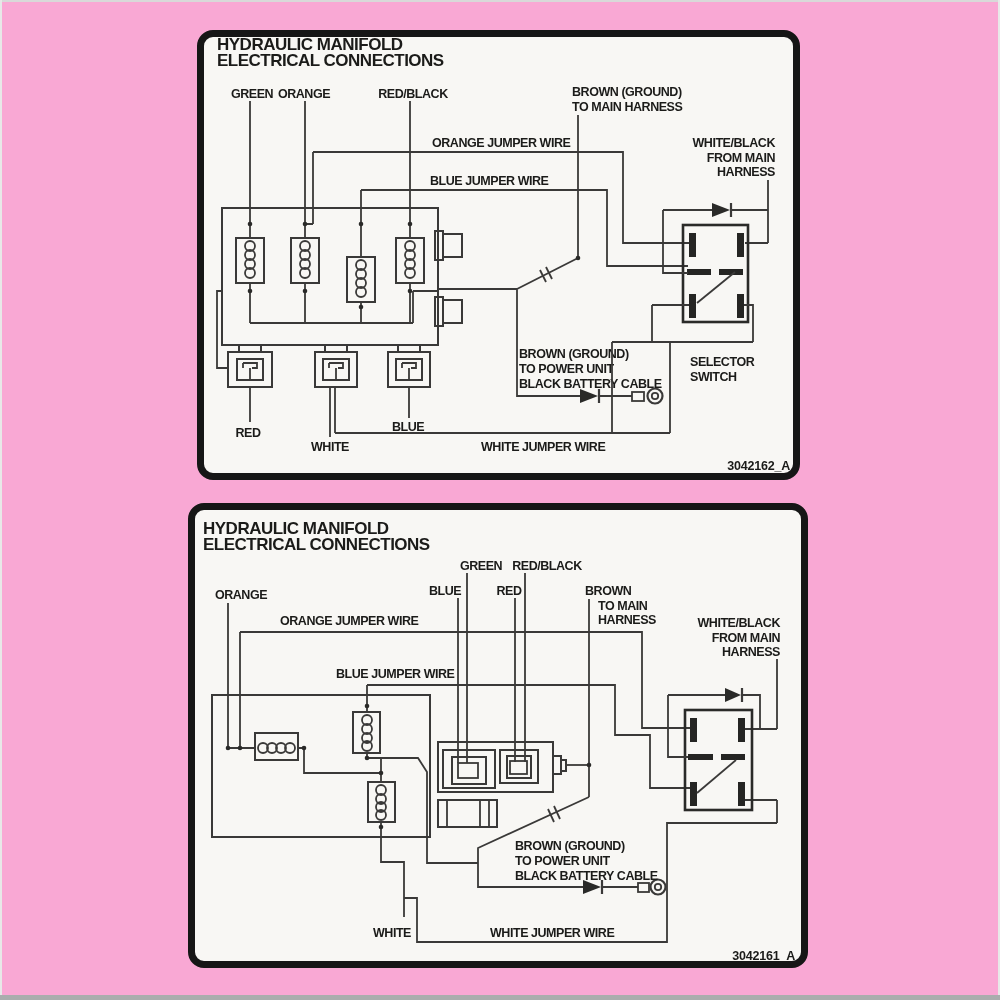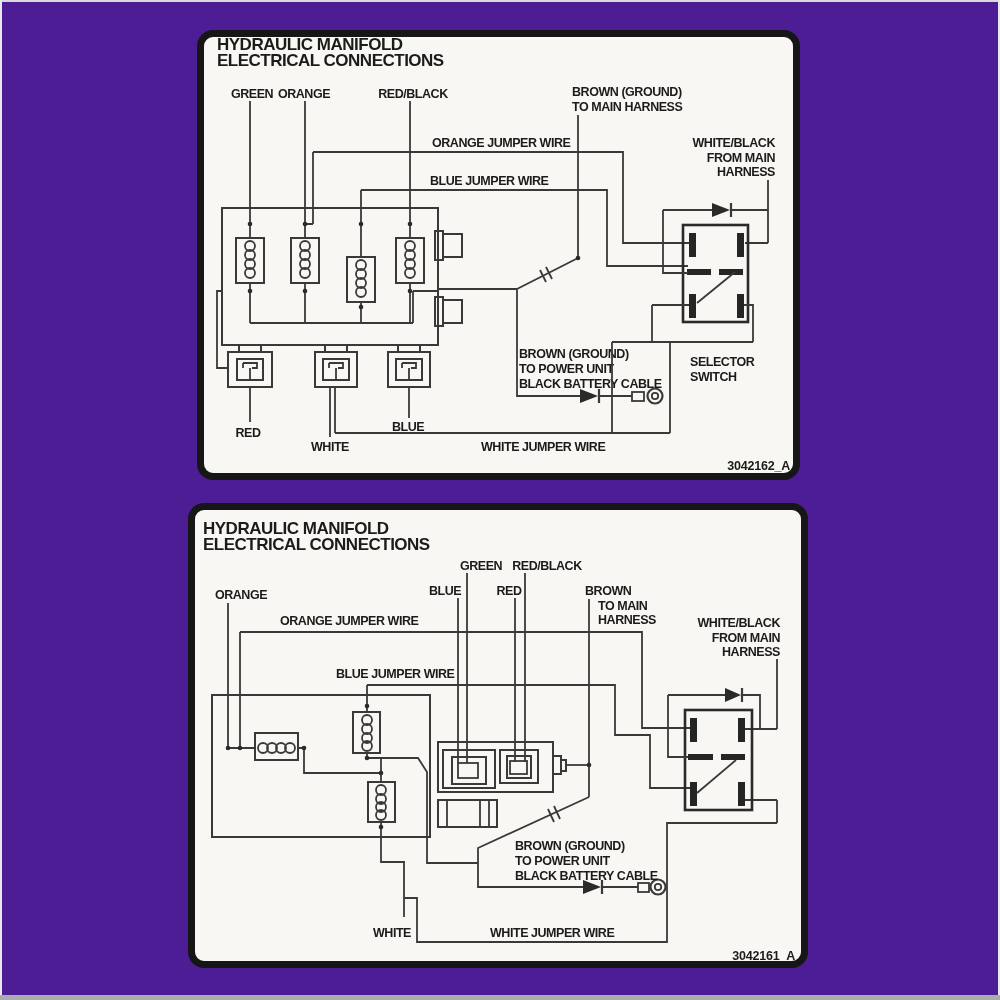--- a/index.html
+++ b/index.html
@@ -1,16 +1,16 @@
 <!DOCTYPE html>
 <html><head>
 <meta charset="utf-8">
 <style>
   html,body{margin:0;padding:0;background:#ffffff;}
-  .stage{position:relative;width:1000px;height:1000px;background:#4c1d95;overflow:hidden;
+  .stage{position:relative;width:1000px;height:1000px;background:#f9a8d4;overflow:hidden;
          font-family:"Liberation Sans",sans-serif;}
   .edge-top{position:absolute;left:0;top:0;width:1000px;height:2px;background:#d9d9d9;}
   .edge-bottom{position:absolute;left:0;top:995px;width:1000px;height:5px;background:#aaadad;}
   .edge-left{position:absolute;left:0;top:0;width:2px;height:1000px;background:#e8e8e8;}
   .edge-right{position:absolute;right:0;top:0;width:2px;height:1000px;background:#e8e8e8;}
   .decal{position:absolute;background:#f8f7f4;border:7px solid #161616;border-radius:16px;
          box-sizing:border-box;}
   .decal svg{position:absolute;left:-7px;top:-7px;}
   .t1{font-weight:700;font-size:17px;letter-spacing:-0.5px;fill:#1b1b19;}
   .lb{font-weight:700;font-size:12.5px;letter-spacing:-0.45px;fill:#1b1b19;}

